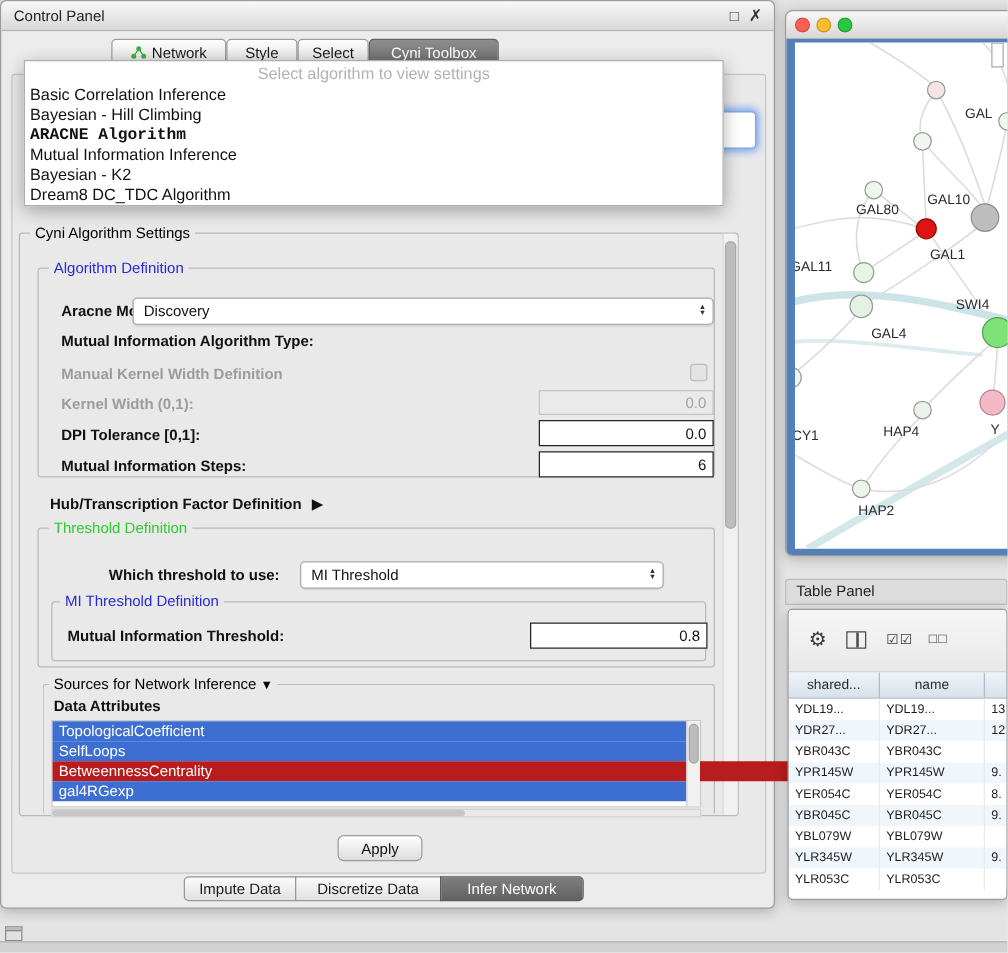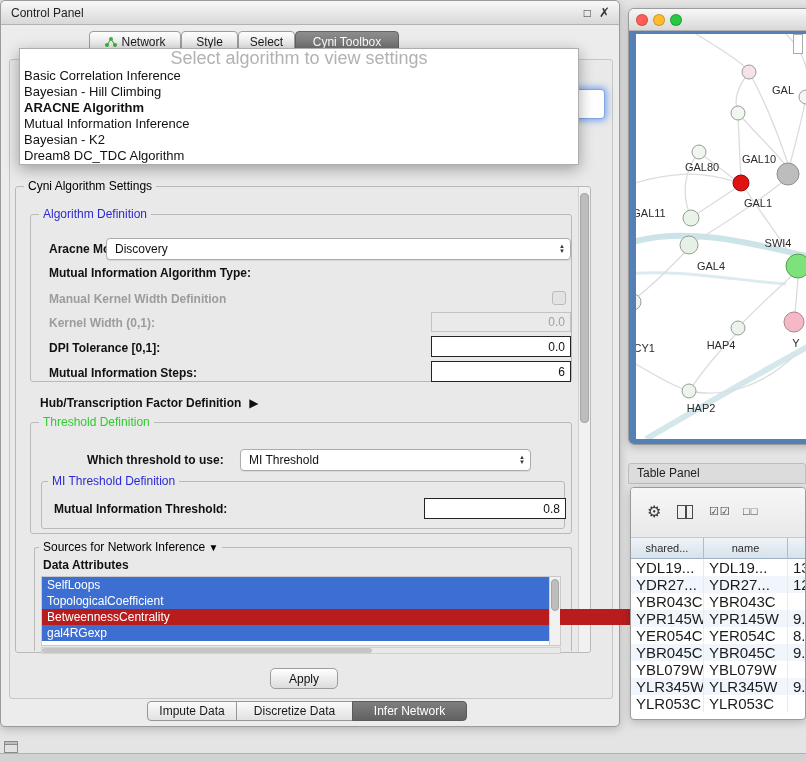--- a/index.html
+++ b/index.html
@@ -14,23 +14,23 @@
   .winbtn { position:absolute; top:0; height:24px; line-height:24px; font-size:13px; color:#333; cursor:default; }
 
   
   .tab { position:absolute; height:21px; border:1px solid #9d9d9d; background:linear-gradient(#fdfdfd,#e2e2e2); border-radius:4px 4px 0 0; font-size:12px; color:#1a1a1a; display:flex; align-items:center; justify-content:center; gap:4px; }
   .tab.sel { background:linear-gradient(#8d8d8d,#6e6e6e); color:#fff; border-color:#636363; }
 
   .panelbg { position:absolute; background:#e9e9e9; border:1px solid #c6c6c6; border-radius:3px; }
 
   
   .popup { position:absolute; background:#fff; border:1px solid #aeaeae; box-shadow:0 4px 14px rgba(0,0,0,.33); z-index:6; }
-  .popup .hd { height:19px; line-height:19px; text-align:center; color:#b2b2b2; font-size:18px; }
+  .popup .hd { height:19px; line-height:19px; text-align:center; color:#b2b2b2; font-size:13px; }
   .popup .it { height:16px; line-height:16px; padding-left:4px; font-size:13px; color:#111; }
-  .popup .it.bold { font-weight:bold; }
+  .popup .it.bold { font-weight:bold;font-family:Liberation Mono, monospace; }
 
   
   .group { position:absolute; border:1px solid #b9b9b9; border-radius:3px; }
   .gtitle { position:absolute; top:-8px; background:#e9e9e9; padding:0 4px; font-size:12px; line-height:14px; white-space:nowrap; }
   .gtitle.blue { color:#2a2ad4; }
   .gtitle.green { color:#2ecc2e; }
 
   .lbl { position:absolute; font-size:12px; font-weight:bold; color:#111; white-space:nowrap; }
   .lbl.dis { color:#9c9c9c; }
   .plain { font-weight:normal; }
@@ -54,21 +54,21 @@
   
   .sbtrack { position:absolute; background:#f1f1f1; border-left:1px solid #d0d0d0; }
   .sbthumb { position:absolute; background:#bdbdbd; border:1px solid #a6a6a6; border-radius:4px; }
 
   
   .light { position:absolute; top:5px; width:12px; height:12px; border-radius:50%; border:1px solid rgba(0,0,0,.2); }
 
   
   .thcell { position:absolute; top:0; height:21px; line-height:21px; font-size:11px; color:#2c2c2c; text-align:center; border-right:1px solid #aebbc8; overflow:hidden; }
   .trow { position:absolute; left:0; width:176px; height:17px; }
-  .tcell { position:absolute; top:0; height:17px; line-height:17px; font-size:15px; color:#1c1c1c; padding-left:5px; border-right:1px solid #e7ebf0; overflow:hidden; white-space:nowrap; }
+  .tcell { position:absolute; top:0; height:17px; line-height:17px; font-size:10px; color:#1c1c1c; padding-left:5px; border-right:1px solid #e7ebf0; overflow:hidden; white-space:nowrap; }
 </style>
 </head>
 <body>
 
 <div class="abs win" style="left:0; top:8; width:620px; height:727px;">
   <div class="titlebar">
     <span class="wintitle">Control Panel</span>
     <span class="winbtn" style="right:28px; font-size:12px;">□</span>
     <span class="winbtn" style="right:9px; font-weight:bold;">✗</span>
   </div>
@@ -174,22 +174,22 @@
     </div>
 
     <div class="group" style="left:18px; top:360px; width:538px; height:104px; border-radius:3px 3px 0 0; border-bottom:none;">
       <span class="gtitle plain" style="left:4px;">
         <span>Sources for Network Inference</span>
         <span style="font-size:10px;">▼</span>
       </span>
       <span class="lbl" style="left:8px; top:10px;">Data Attributes</span>
 
       <div class="abs" style="left:6px; top:28px; width:520px; height:70px; background:#fff; border:1px solid #c9c9c9;">
+        <div class="attr-item" style="width:507px; background:#3d6ed2;">TopologicalCoefficient</div>
         <div class="attr-item" style="width:507px; background:#3d6ed2;">SelfLoops</div>
-        <div class="attr-item" style="width:507px; background:#3d6ed2;">TopologicalCoefficient</div>
         <div class="attr-item" style="width:608px; background:#b91c1c;">BetweennessCentrality</div>
         <div class="attr-item" style="width:507px; background:#3d6ed2;">gal4RGexp</div>
         <div class="sbtrack" style="right:0; top:0; width:11px; height:68px;">
           <div class="sbthumb" style="left:1px; top:2px; width:8px; height:32px;"></div>
         </div>
       </div>
       <div class="abs" style="left:6px; top:99px; width:520px; height:7px; background:#e9e9e9; border:1px solid #d2d2d2;">
         <div class="abs" style="left:0; top:0; width:330px; height:5px; background:#c6c6c6; border-radius:3px;"></div>
       </div>
     </div>

